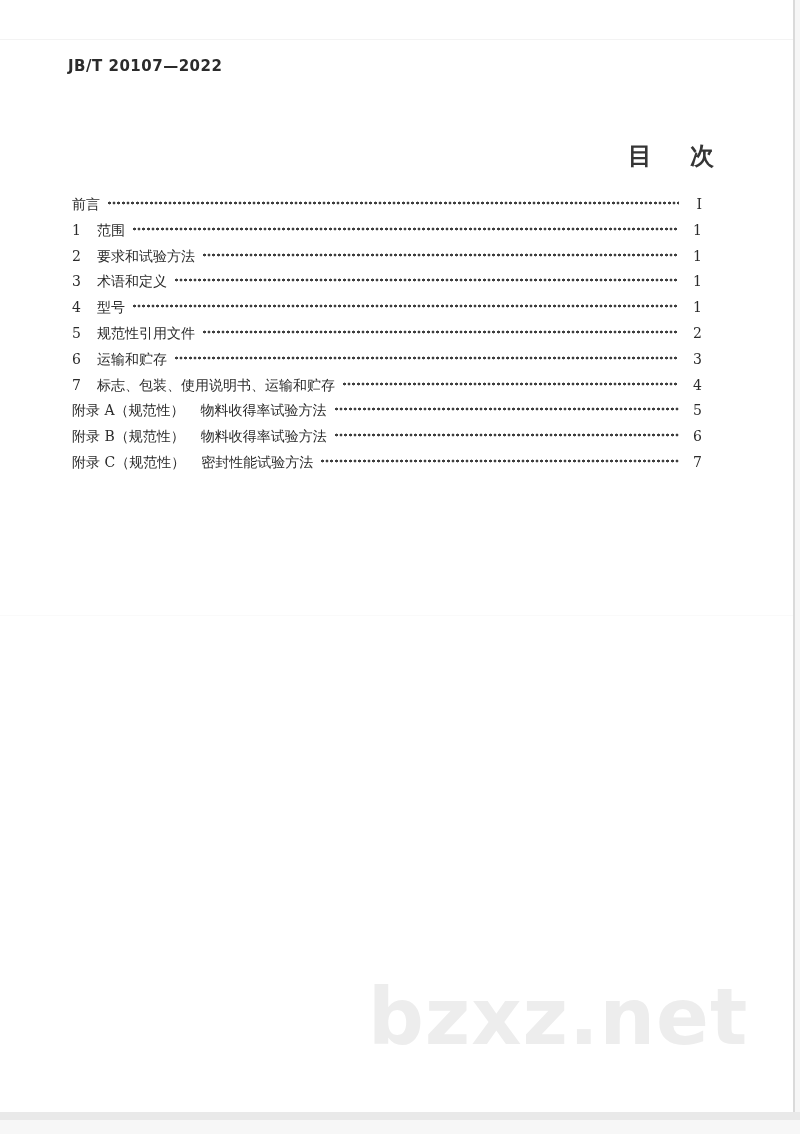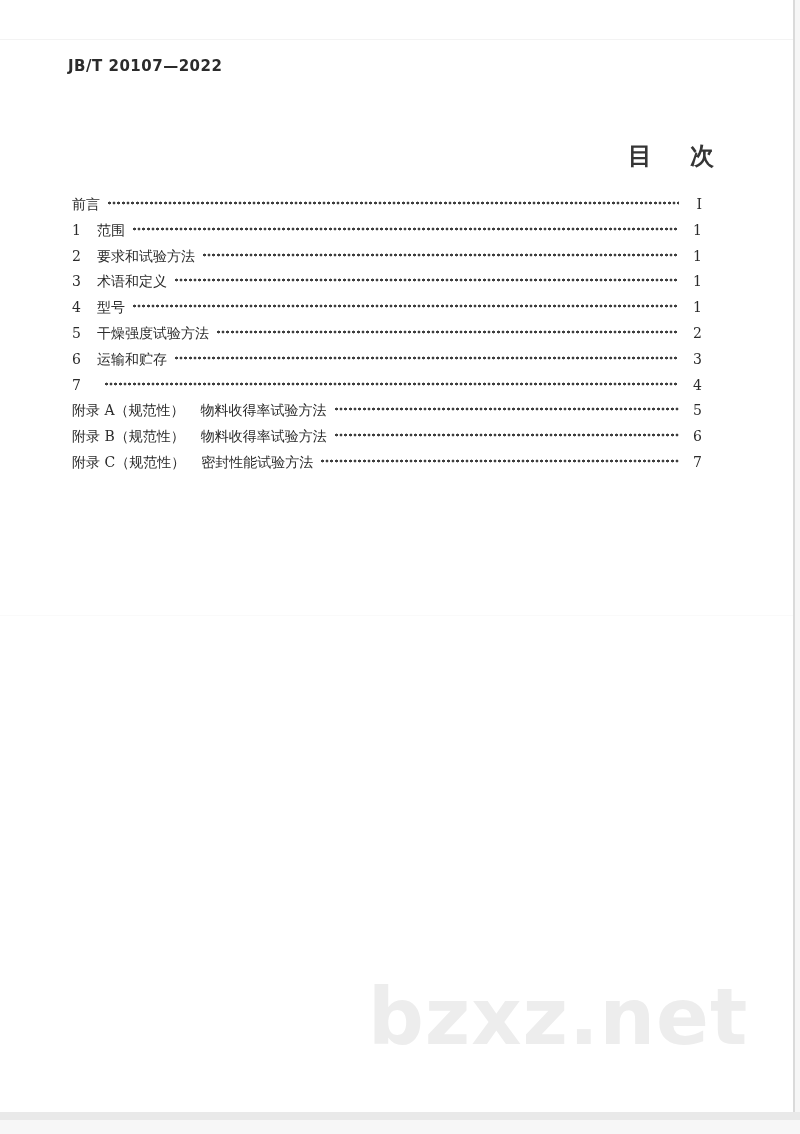--- a/index.html
+++ b/index.html
@@ -170,34 +170,35 @@
 
     <div class="toc-row">
       <span class="toc-num">4</span>
       <span class="toc-label">型号</span>
       <span class="toc-leader"></span>
       <span class="toc-page">1</span>
     </div>
 
     <div class="toc-row">
       <span class="toc-num">5</span>
-      <span class="toc-label">干燥强度试验方法</span>
+      <span class="toc-label">规范性引用文件</span>
       <span class="toc-leader"></span>
       <span class="toc-page">2</span>
     </div>
 
     <div class="toc-row">
       <span class="toc-num">6</span>
       <span class="toc-label">运输和贮存</span>
       <span class="toc-leader"></span>
       <span class="toc-page">3</span>
     </div>
 
     <div class="toc-row">
       <span class="toc-num">7</span>
+      <span class="toc-label">标志、包装、使用说明书、运输和贮存</span>
       <span class="toc-leader"></span>
       <span class="toc-page">4</span>
     </div>
 
     <div class="toc-row">
       <span class="toc-num">附录 A（规范性）</span>
       <span class="toc-label">物料收得率试验方法</span>
       <span class="toc-leader"></span>
       <span class="toc-page">5</span>
     </div>

